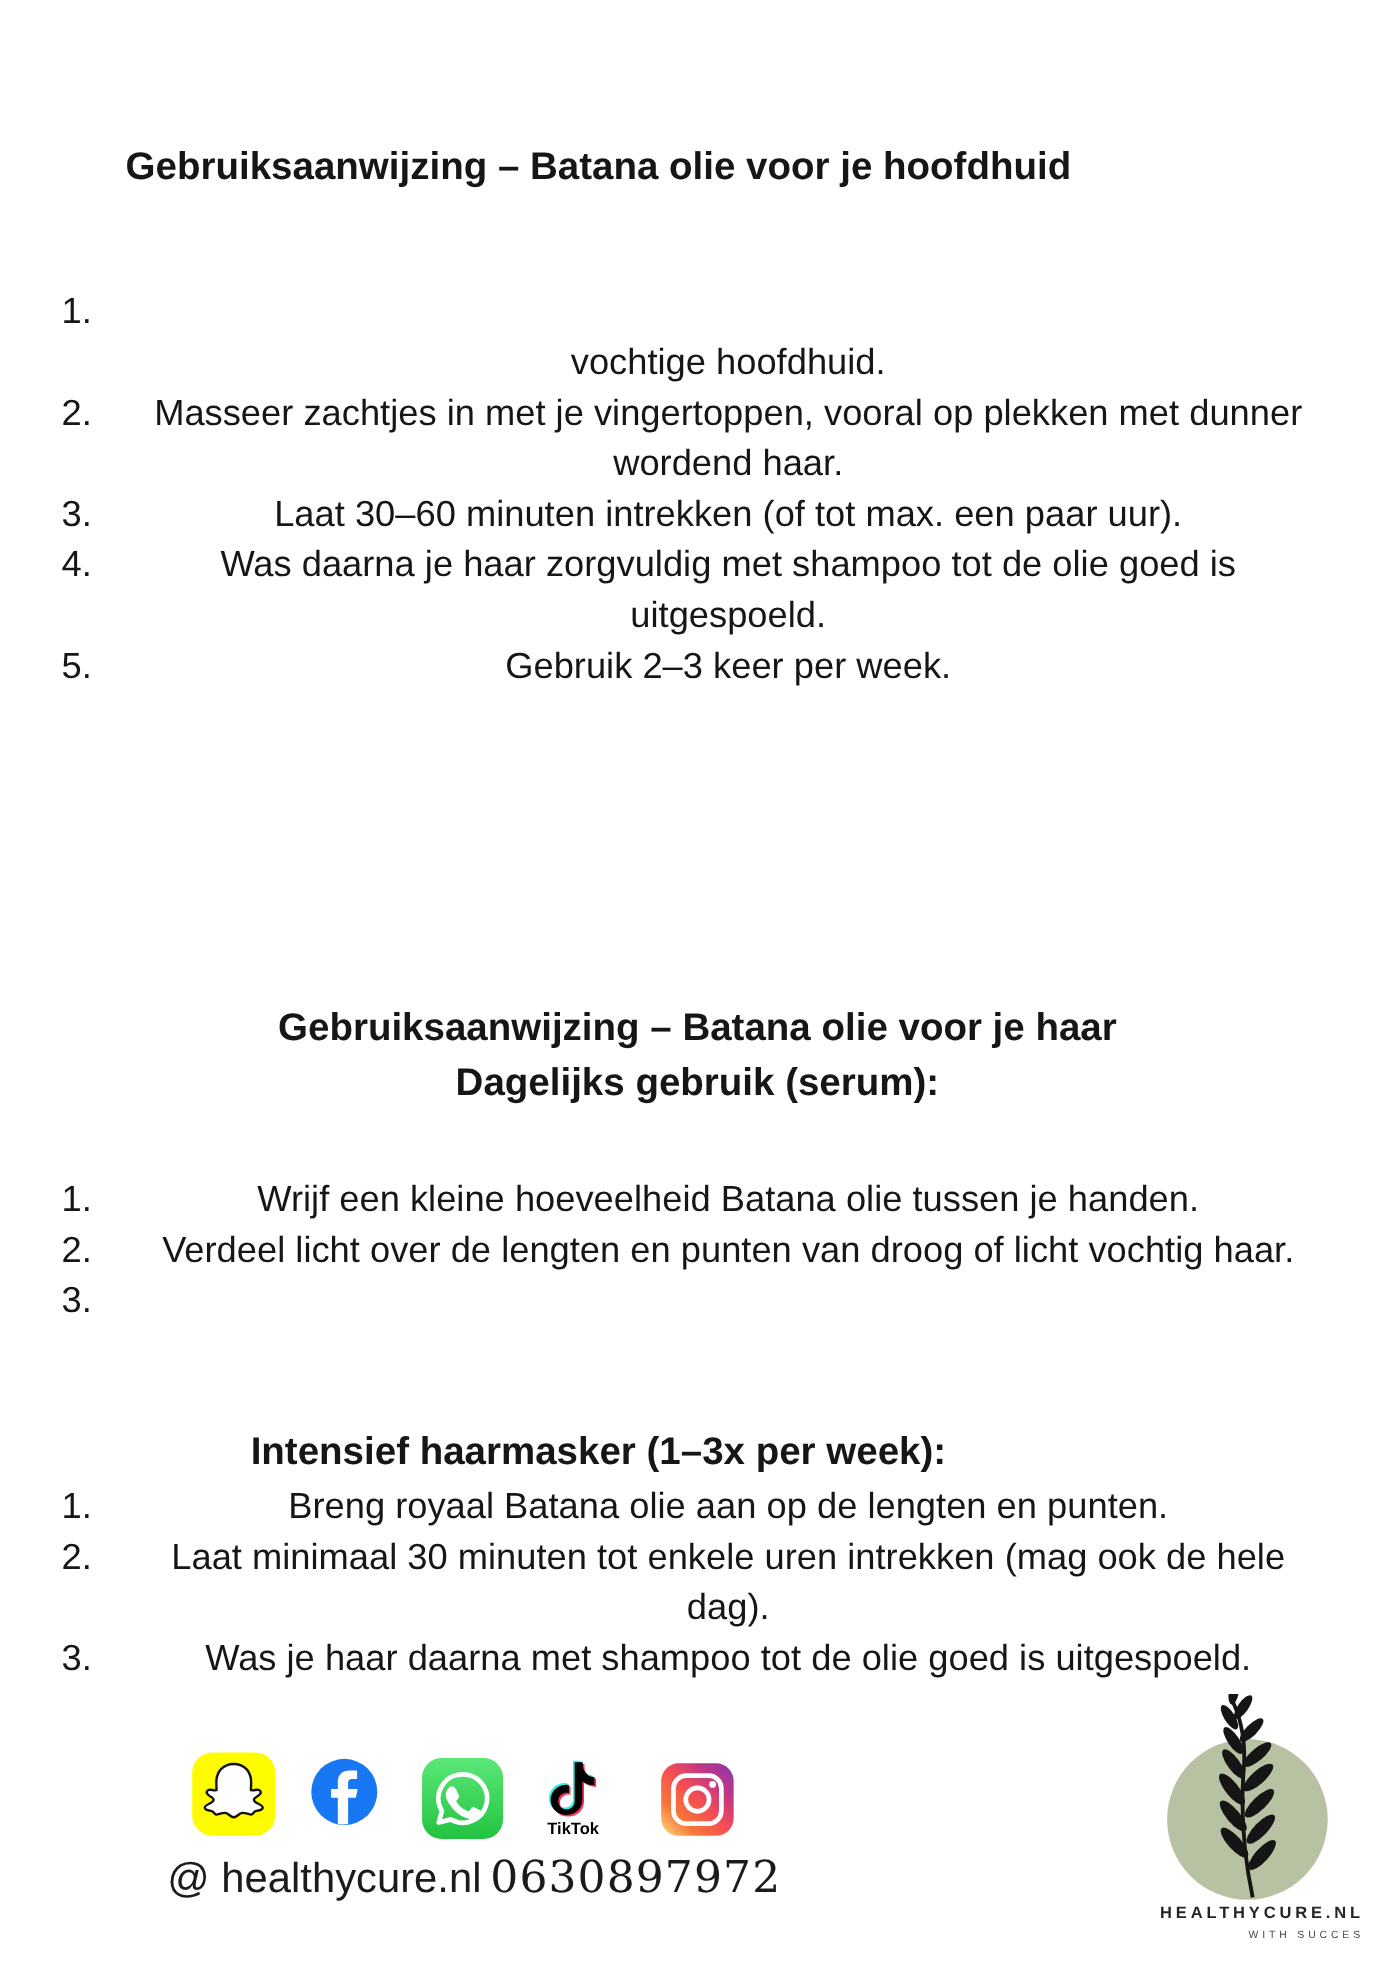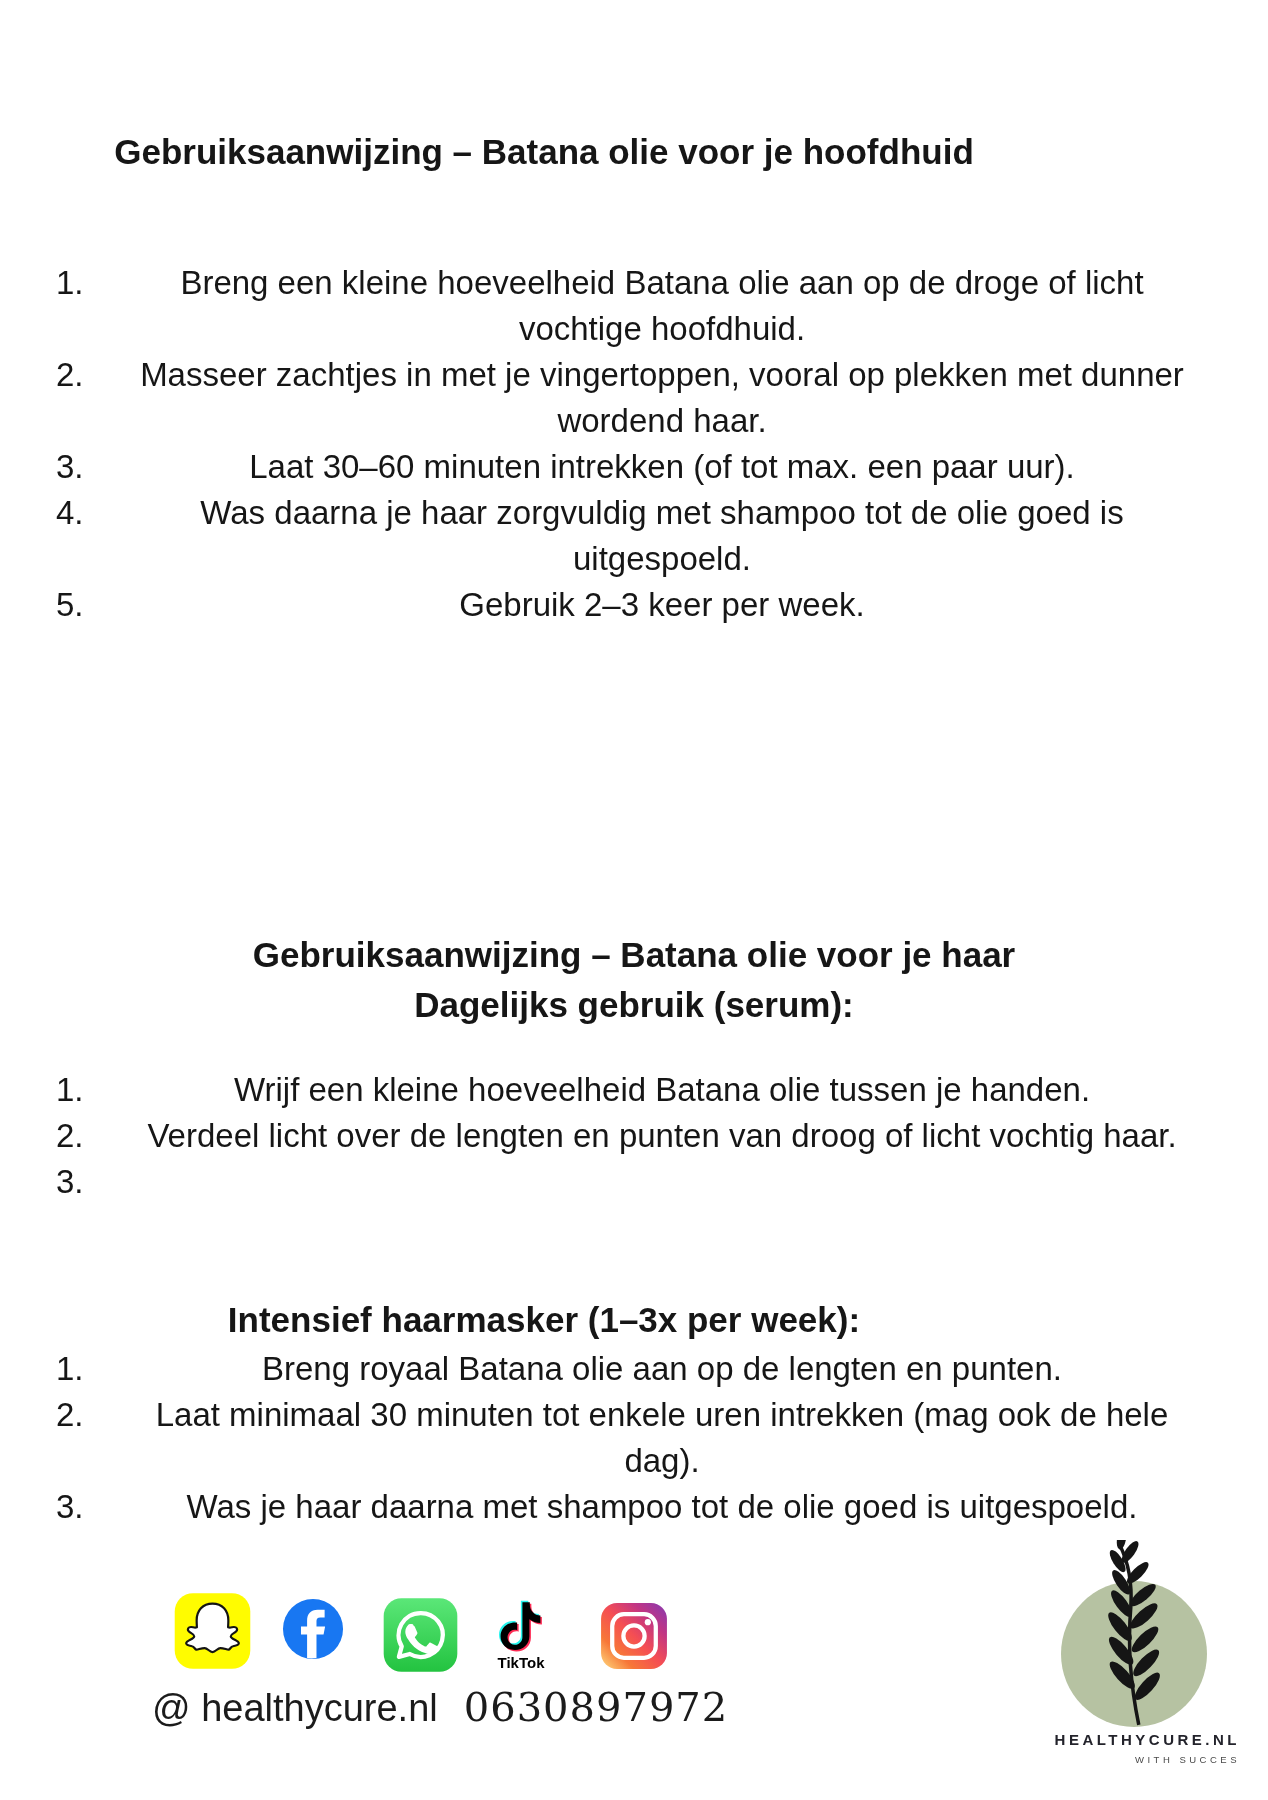--- a/index.html
+++ b/index.html
@@ -9,38 +9,37 @@
   .heading{font-weight:700;font-size:35px;line-height:46px;text-align:center;width:1088px;left:0;}
   .heading2{font-weight:700;font-size:35px;line-height:50px;text-align:center;width:1268px;left:0;}
   .list{left:0;width:1268px;}
   .row{position:relative;height:46px;}
   .num{position:absolute;left:56px;top:0;width:52px;font-size:33px;line-height:46px;text-align:left;}
   .itext{margin-left:111px;width:1102px;text-align:center;font-size:33px;line-height:46px;white-space:nowrap;}
   .ntext{margin-left:55px;width:1158px;text-align:center;font-size:33px;line-height:46px;white-space:nowrap;}
   .icon{position:absolute;display:block;}
   .tiktok-label{font-size:15px;font-weight:700;text-align:center;width:100%;margin-top:-2px;letter-spacing:0px;color:#000;}
   .handle-line{position:absolute;left:152px;top:1686px;font-size:38px;line-height:42px;color:#1b1b1b;white-space:nowrap;}
-  .phone{font-family:"DejaVu Serif",serif;font-size:40px;margin-left:26px;letter-spacing:1px;}
+  .phone{font-family:"DejaVu Serif",serif;font-size:40px;margin-left:8px;letter-spacing:1px;}
   .logo-wrap{position:absolute;left:1028px;top:1540px;width:212px;height:250px;text-align:right;}
   .logo-circle{position:absolute;left:33px;top:41px;width:146px;height:146px;border-radius:50%;background:#b6c2a2;}
   .branch-svg{position:absolute;left:58px;top:0px;}
   .brand{position:absolute;left:0;top:191px;width:212px;font-size:15px;font-weight:700;letter-spacing:3.5px;color:#23232b;}
   .tagline{position:absolute;left:0;top:214px;width:212px;font-size:9.5px;font-weight:400;letter-spacing:3.5px;color:#4a4a4a;}
 </style>
 </head>
 <body>
 
 <div id="page">
 
   <div class="abs heading" style="top:129px;">Gebruiksaanwijzing – Batana olie voor je hoofdhuid</div>
 
   <div class="abs list" style="top:260px;">
     <div class="row">
       <span class="num">1.</span>
-      <div class="itext">Breng een kleine hoeveelheid Batana olie aan op de droge of licht</div>
     </div>
     <div class="row">
       <div class="itext">vochtige hoofdhuid.</div>
     </div>
     <div class="row">
       <span class="num">2.</span>
       <div class="itext">Masseer zachtjes in met je vingertoppen, vooral op plekken met dunner</div>
     </div>
     <div class="row">
       <div class="itext">wordend haar.</div>
@@ -55,21 +54,21 @@
     </div>
     <div class="row">
       <div class="itext">uitgespoeld.</div>
     </div>
     <div class="row">
       <span class="num">5.</span>
       <div class="itext">Gebruik 2–3 keer per week.</div>
     </div>
   </div>
 
-  <div class="abs heading2" style="top:930px;">
+  <div class="abs heading2" style="top:909px;">
     <div>Gebruiksaanwijzing – Batana olie voor je haar</div>
     <div>Dagelijks gebruik (serum):</div>
   </div>
 
   <div class="abs list" style="top:1067px;">
     <div class="row">
       <span class="num">1.</span>
       <div class="itext">Wrijf een kleine hoeveelheid Batana olie tussen je handen.</div>
     </div>
     <div class="row">

